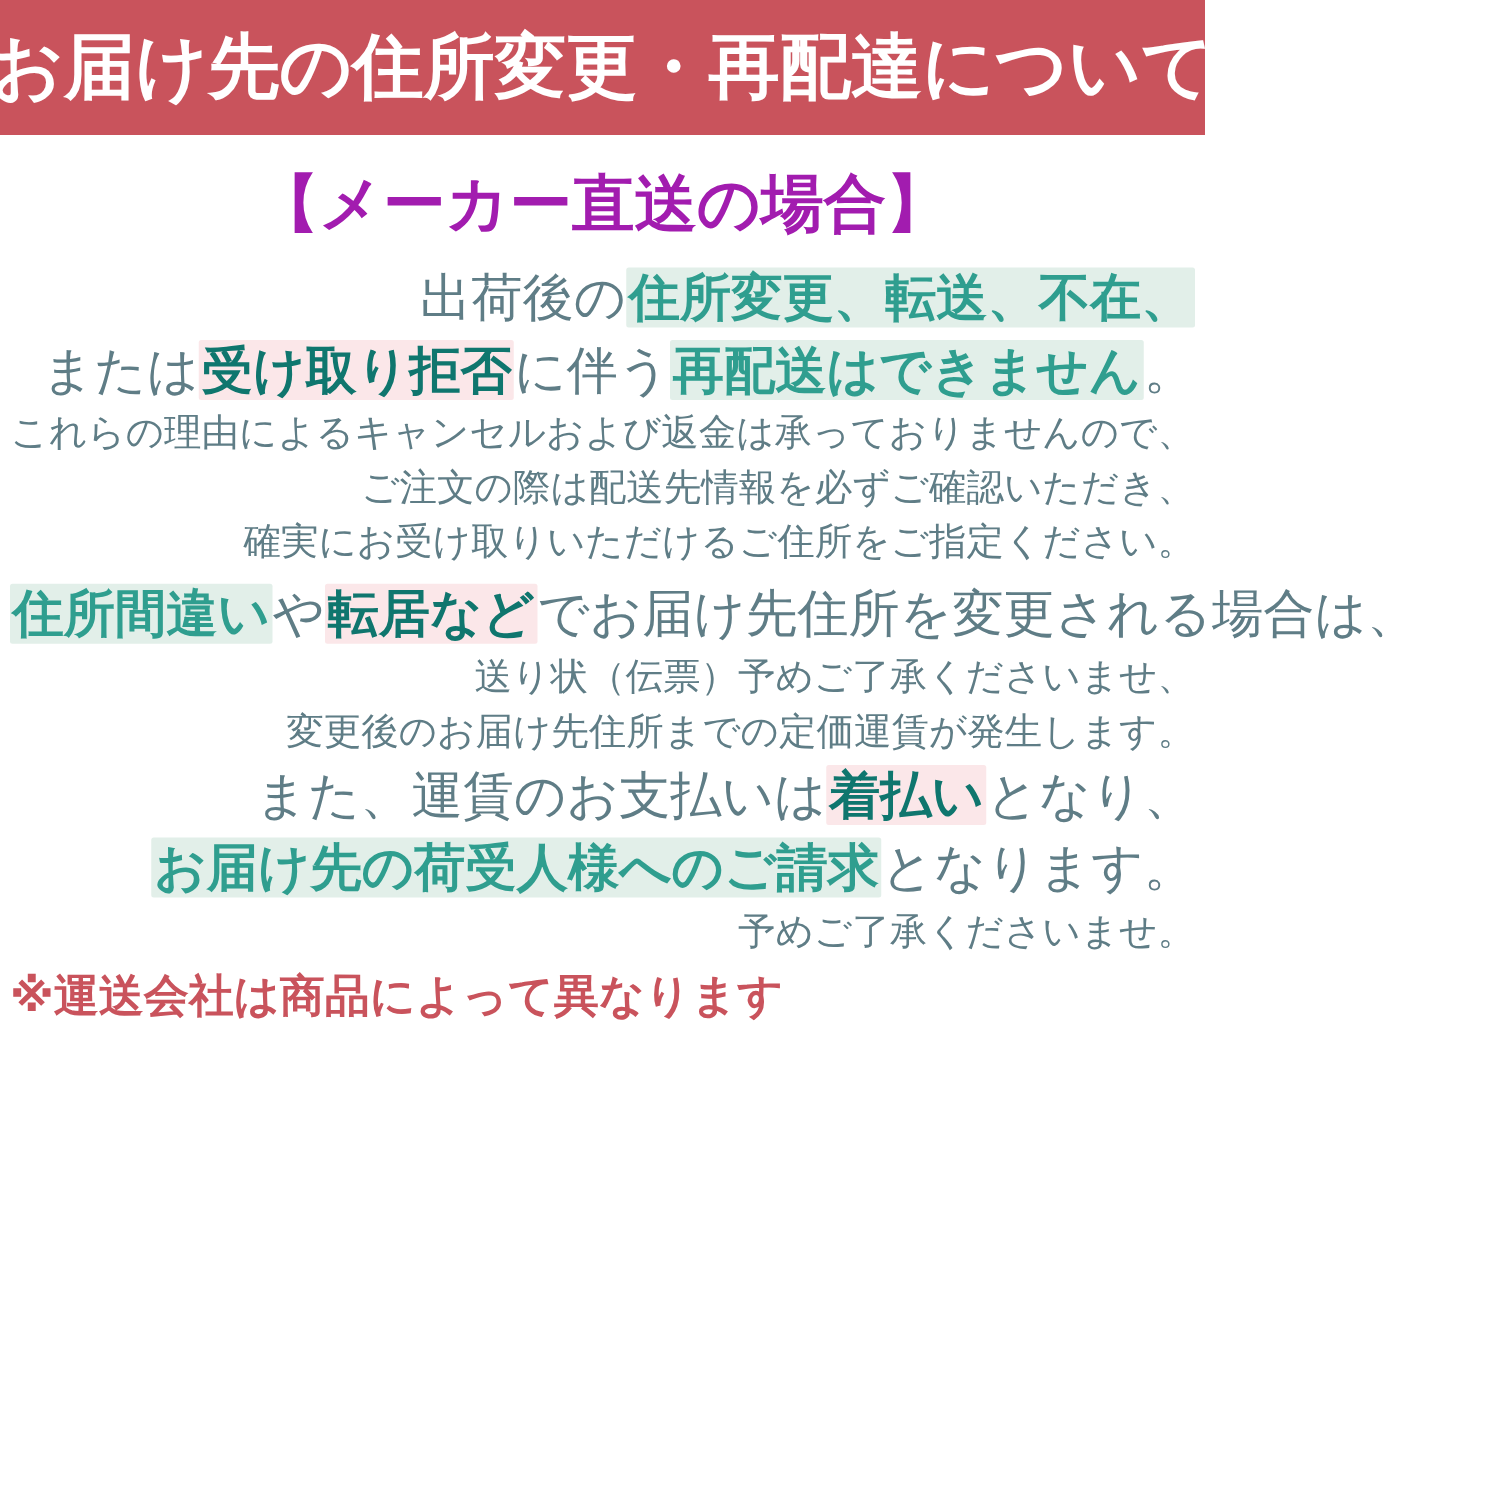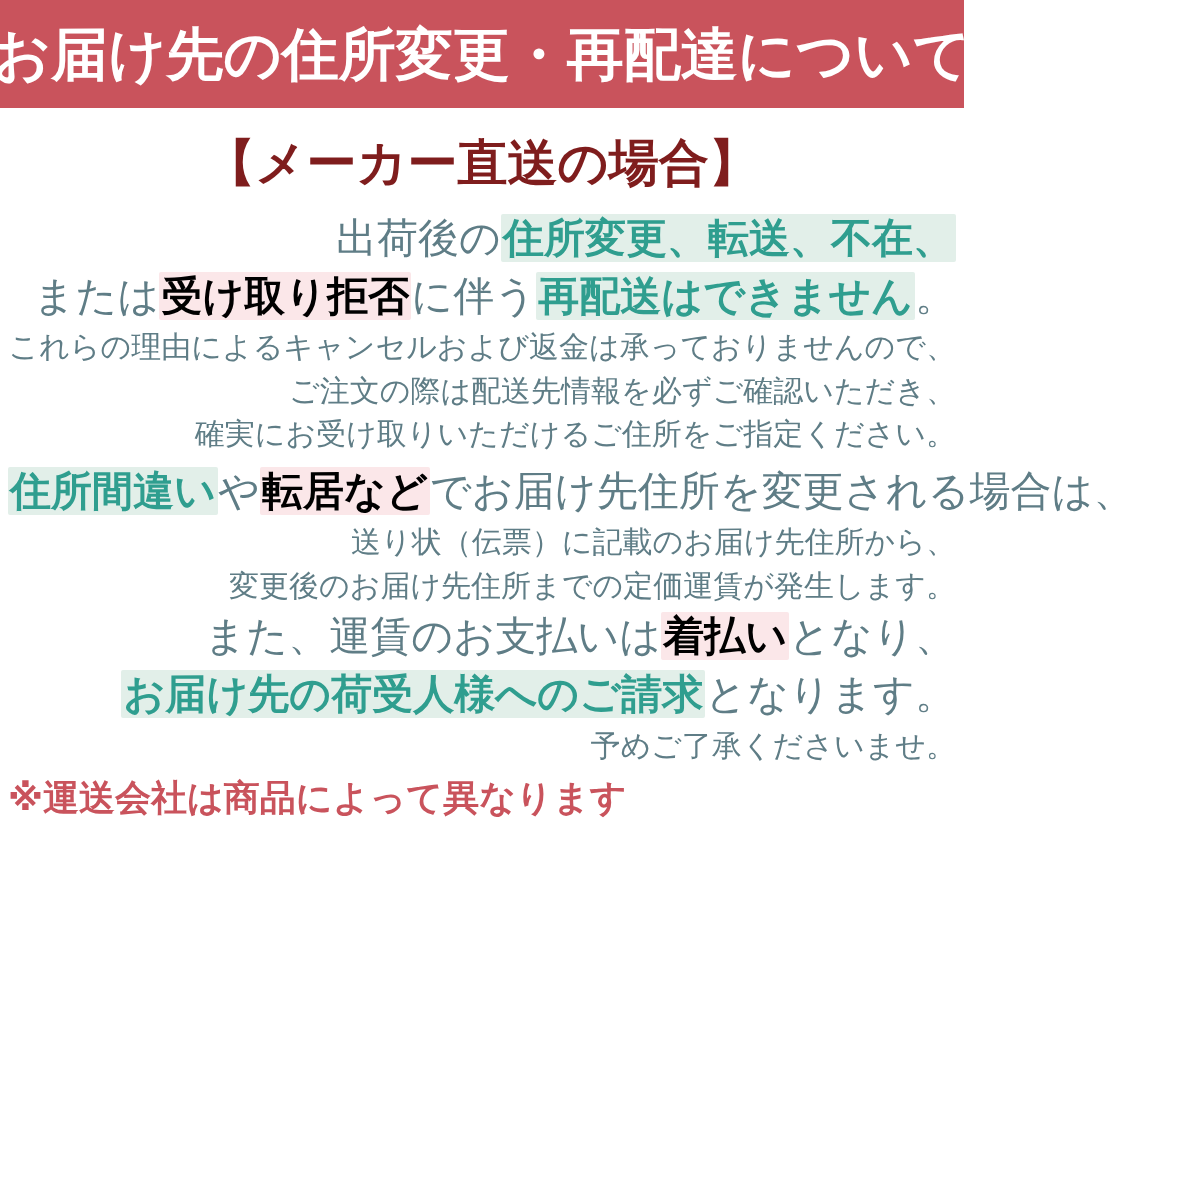--- a/index.html
+++ b/index.html
@@ -34,21 +34,21 @@
     font-weight: bold;
     letter-spacing: 0px;
     line-height: 1;
     white-space: nowrap;
   }
   .content {
     padding: 0 8px;
     text-align: center;
   }
   .section-heading {
-    color: #7f1d1d;
+    color: #a21caf;
     font-weight: bold;
     font-size: 50px;
     line-height: 1.1;
     margin-top: 28px;
     margin-bottom: 18px;
     text-align: center;
     white-space: nowrap;
   }
   .line {
     font-size: 41px;
@@ -63,21 +63,21 @@
     line-height: 1.45;
   }
   .hl-green {
     color: #2f9e8f;
     background: #e2efe9;
     font-weight: bold;
     padding: 0 2px;
     border-radius: 2px;
   }
   .hl-pink {
-    color: #000000;
+    color: #0f766e;
     background: #fbe7e9;
     font-weight: bold;
     padding: 0 2px;
     border-radius: 2px;
     margin-top: 15px;
   }
   .plain-dark {
     color: #5f7d86;
   }
   .note {
@@ -122,21 +122,21 @@
         <span class="plain-dark">確実にお受け取りいただけるご住所をご指定ください。</span>
       </div>
     </div>
 
 
     <div class="section-body block-b">
       <div class="line">
         <span class="hl-green">住所間違い</span><span class="plain-dark">や</span><span class="hl-pink">転居など</span><span class="plain-dark">でお届け先住所を変更される場合は、</span>
       </div>
       <div class="line small">
-        <span class="plain-dark">送り状（伝票）に記載のお届け先住所から、</span>
+        <span class="plain-dark">送り状（伝票）予めご了承くださいませ、</span>
       </div>
       <div class="line small">
         <span class="plain-dark">変更後のお届け先住所までの定価運賃が発生します。</span>
       </div>
       <div class="line">
         <span class="plain-dark">また、運賃のお支払いは</span><span class="hl-pink">着払い</span><span class="plain-dark">となり、</span>
       </div>
       <div class="line">
         <span class="hl-green">お届け先の荷受人様へのご請求</span><span class="plain-dark">となります。</span>
       </div>

